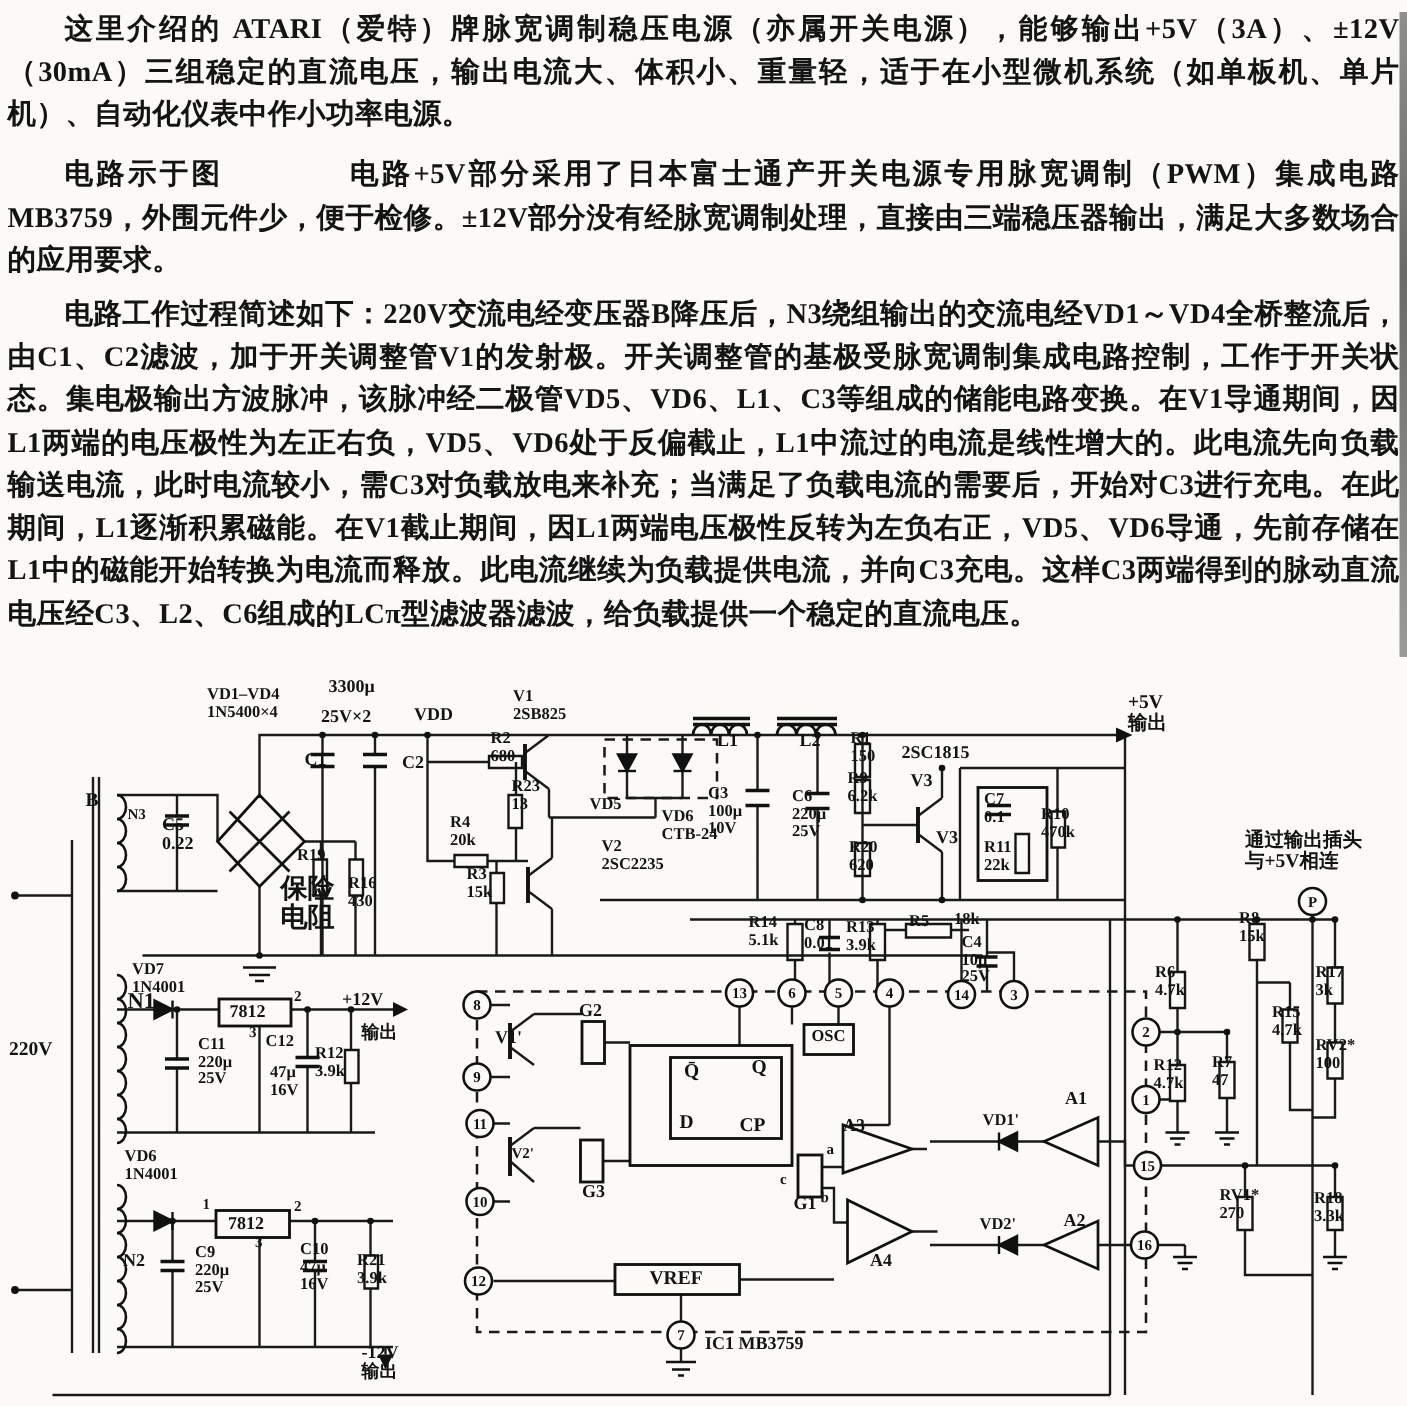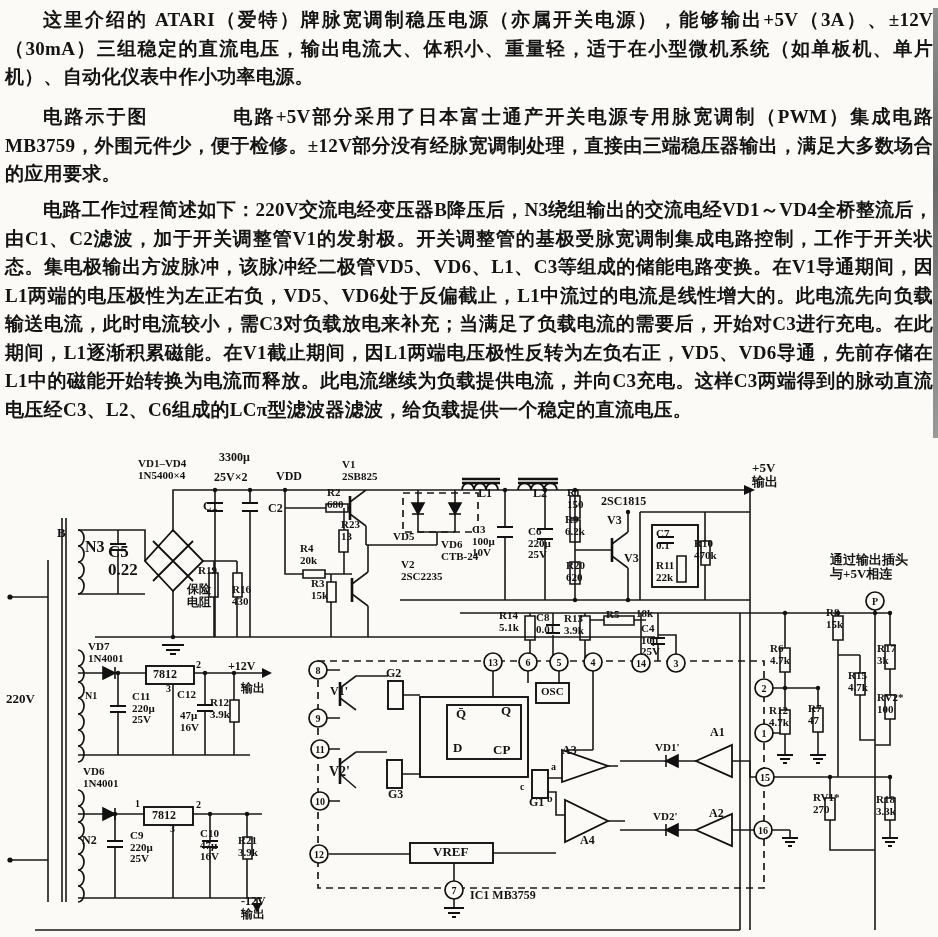--- a/index.html
+++ b/index.html
@@ -218,38 +218,38 @@
 0.1</div>
       <div class="sl" style="left: 694px; top: 538px;">R10
 470k</div>
       <div class="sl" style="left: 656px; top: 560px;">R11
 22k</div>
       <div class="sl" style="left: 830px; top: 553px; font-size: 13px;">通过输出插头
 与+5V相连</div>
       <div class="sl" style="left: 826px; top: 607px;">R8
 15k</div>
       <div class="sl" style="left: 57px; top: 526px; font-size: 13px;">B</div>
-      <div class="sl" style="left: 85px; top: 539px; font-size: 16px;">N3</div>
-      <div class="sl" style="left: 108px; top: 543px; font-size: 17px;">C5
+      <div class="sl" style="left: 85px; top: 539px; font-size: 10px;">N3</div>
+      <div class="sl" style="left: 108px; top: 543px; font-size: 12px;">C5
 0.22</div>
       <div class="sl" style="left: 198px; top: 565px;">R19</div>
-      <div class="sl" style="left: 187px; top: 583px; font-size: 12px;">保险
+      <div class="sl" style="left: 187px; top: 583px; font-size: 18px;">保险
 电阻</div>
       <div class="sl" style="left: 232px; top: 584px;">R16
 430</div>
       <div class="sl" style="left: 300px; top: 543px;">R4
 20k</div>
       <div class="sl" style="left: 311px; top: 578px;">R3
 15k</div>
       <div class="sl" style="left: 362px; top: 559px; margin-left: 39px;">V2
 2SC2235</div>
       <div class="sl" style="left: 6px; top: 692px; font-size: 13px;">220V</div>
       <div class="sl" style="left: 88px; top: 641px;">VD7
 1N4001</div>
-      <div class="sl" style="left: 85px; top: 691px; font-size: 10px;">N1</div>
+      <div class="sl" style="left: 85px; top: 661px; font-size: 15px;">N1</div>
       <div class="sl" style="left: 153px; top: 668px; font-size: 12px;">7812</div>
       <div class="sl" style="left: 196px; top: 660px; font-size: 10px;">2</div>
       <div class="sl" style="left: 166px; top: 684px; font-size: 10px;">3</div>
       <div class="sl" style="left: 228px; top: 660px; font-size: 12px;">+12V</div>
       <div class="sl" style="left: 241px; top: 682px; font-size: 12px;">输出</div>
       <div class="sl" style="left: 132px; top: 691px;">C11
 220μ
 25V</div>
       <div class="sl" style="left: 177px; top: 689px;">C12</div>
       <div class="sl" style="left: 180px; top: 710px;">47μ
@@ -279,21 +279,21 @@
 0.01</div>
       <div class="sl" style="left: 564px; top: 613px;">R13
 3.9k</div>
       <div class="sl" style="left: 606px; top: 609px;">R5</div>
       <div class="sl" style="left: 636px; top: 608px;">18k</div>
       <div class="sl" style="left: 641px; top: 623px;">C4
 10μ
 25V</div>
       <div class="sl" style="left: 541px; top: 686px;">OSC</div>
       <div class="sl" style="left: 330px; top: 685px; font-size: 12px;">V1'</div>
-      <div class="sl" style="left: 329px; top: 765px; font-size: 14px;">V2'</div>
+      <div class="sl" style="left: 341px; top: 765px; font-size: 10px;">V2'</div>
       <div class="sl" style="left: 386px; top: 667px; font-size: 12px;">G2</div>
       <div class="sl" style="left: 388px; top: 788px; font-size: 12px;">G3</div>
       <div class="sl" style="left: 529px; top: 796px; font-size: 12px;">G1</div>
       <div class="sl" style="left: 551px; top: 762px; font-size: 10px;">a</div>
       <div class="sl" style="left: 547px; top: 794px; font-size: 10px;">b</div>
       <div class="sl" style="left: 520px; top: 782px; font-size: 10px;">c</div>
       <div class="sl" style="left: 456px; top: 707px; font-size: 13px;">Q̄</div>
       <div class="sl" style="left: 501px; top: 704px; font-size: 13px;">Q</div>
       <div class="sl" style="left: 453px; top: 741px; font-size: 13px;">D</div>
       <div class="sl" style="left: 493px; top: 743px; font-size: 13px;">CP</div>

